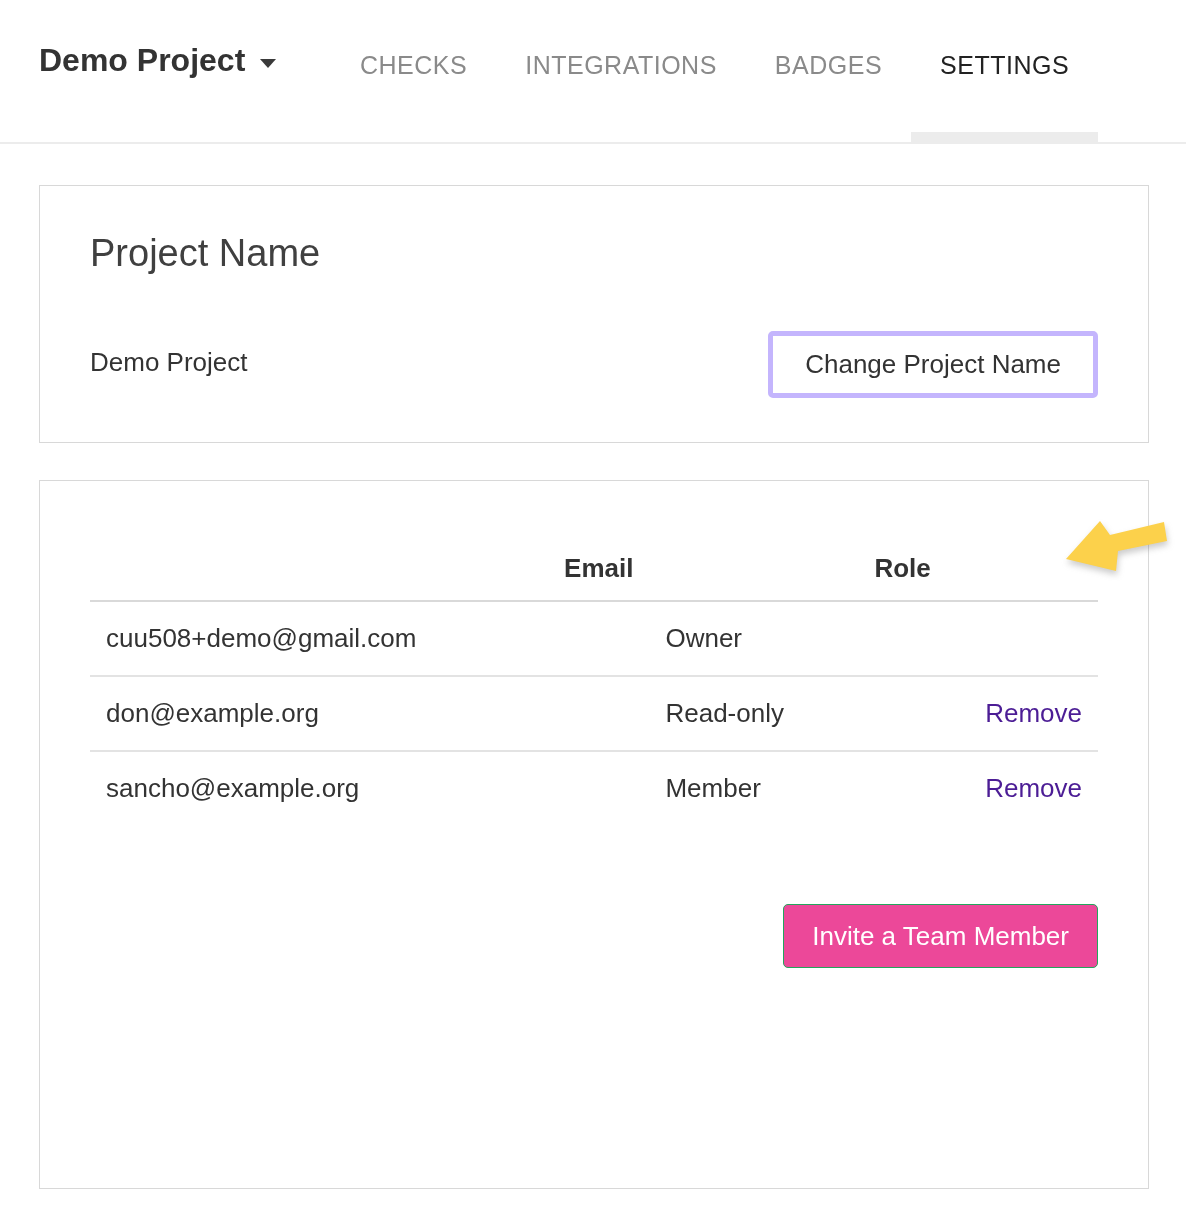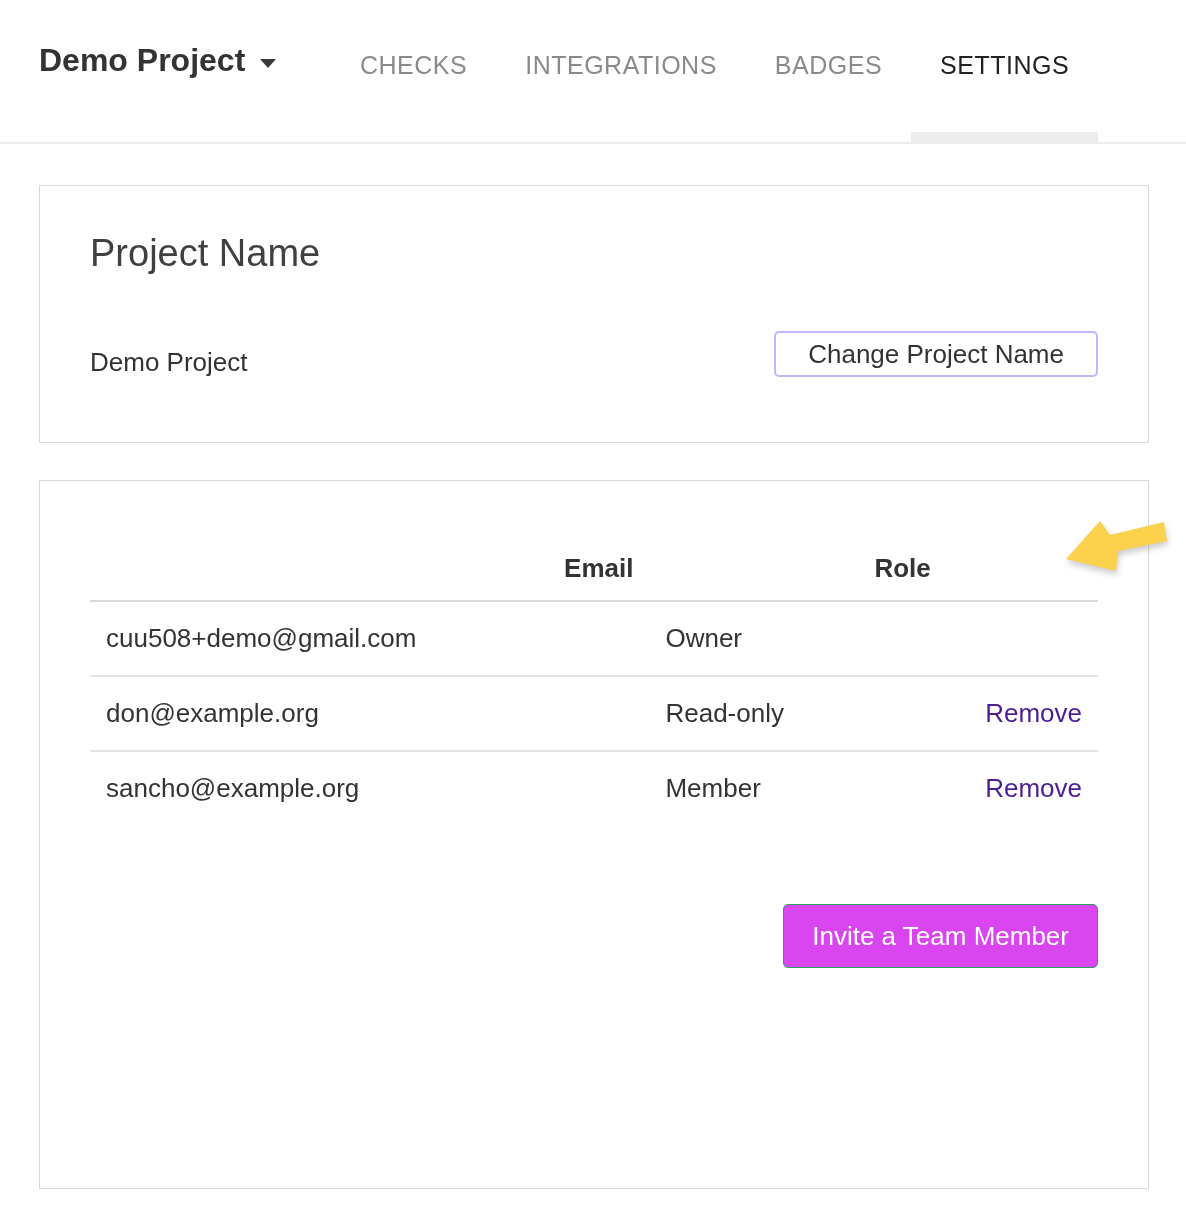--- a/index.html
+++ b/index.html
@@ -38,22 +38,22 @@
   .card {
     background:#fff; border:1px solid #d8d8d8; border-radius:0;
     padding:0 50px; position:relative;
   }
   .card h2 { margin-top:44px; font-size:38px; line-height:46px; font-weight:400; color:#404040; }
 
   .card-project-name { height:258px; margin-bottom:37px; }
   .pn-row { display:flex; justify-content:space-between; margin-top:55px; }
   .pn-value { font-size:26px; color:#333; margin-top:16px; }
   .btn-outline {
-    background:#fff; border:2px solid #c4b5fd; border-radius:5px;
-    height:46px; padding:0 32px; font-size:26px; color:#333;
+    background:#fff; border:5px solid #c4b5fd; border-radius:5px;
+    height:67px; padding:0 32px; font-size:26px; color:#333;
     font-family:inherit; cursor:pointer;
   }
 
   .card-team-access { height:709px; }
   .team-table { width:100%; border-collapse:collapse; margin-top:56px; }
   .team-table col.c-email { width:55.5%; }
   .team-table col.c-role  { width:29.5%; }
   .team-table col.c-action{ width:15%; }
   .team-table th {
     text-align:right; font-size:26px; font-weight:bold; color:#333;
@@ -62,21 +62,21 @@
   .team-table td {
     font-size:26px; color:#333; padding:21px 16px;
     border-bottom:2px solid #e3e3e3;
   }
   .team-table tr:last-child td { border-bottom:none; }
   .td-action { text-align:right; }
   .remove-link { color:#4c1d95; text-decoration:none; cursor:pointer; }
 
   .invite-row { display:flex; justify-content:flex-end; margin-top:79px; }
   .btn-green {
-    background:#d946ef; border:1px solid #23a55c; border-radius:5px;
+    background:#ec4899; border:1px solid #23a55c; border-radius:5px;
     height:64px; padding:0 28px; font-size:26px; color:#fff;
     font-family:inherit; cursor:pointer;margin-left:28px;
   }
 
   
   .anno-arrow {
     position:absolute; left:1040px; top:490px; width:146px; height:110px;
     z-index:5; pointer-events:none;
     filter:drop-shadow(1px 4px 3px rgba(110,110,110,0.35));
   }

